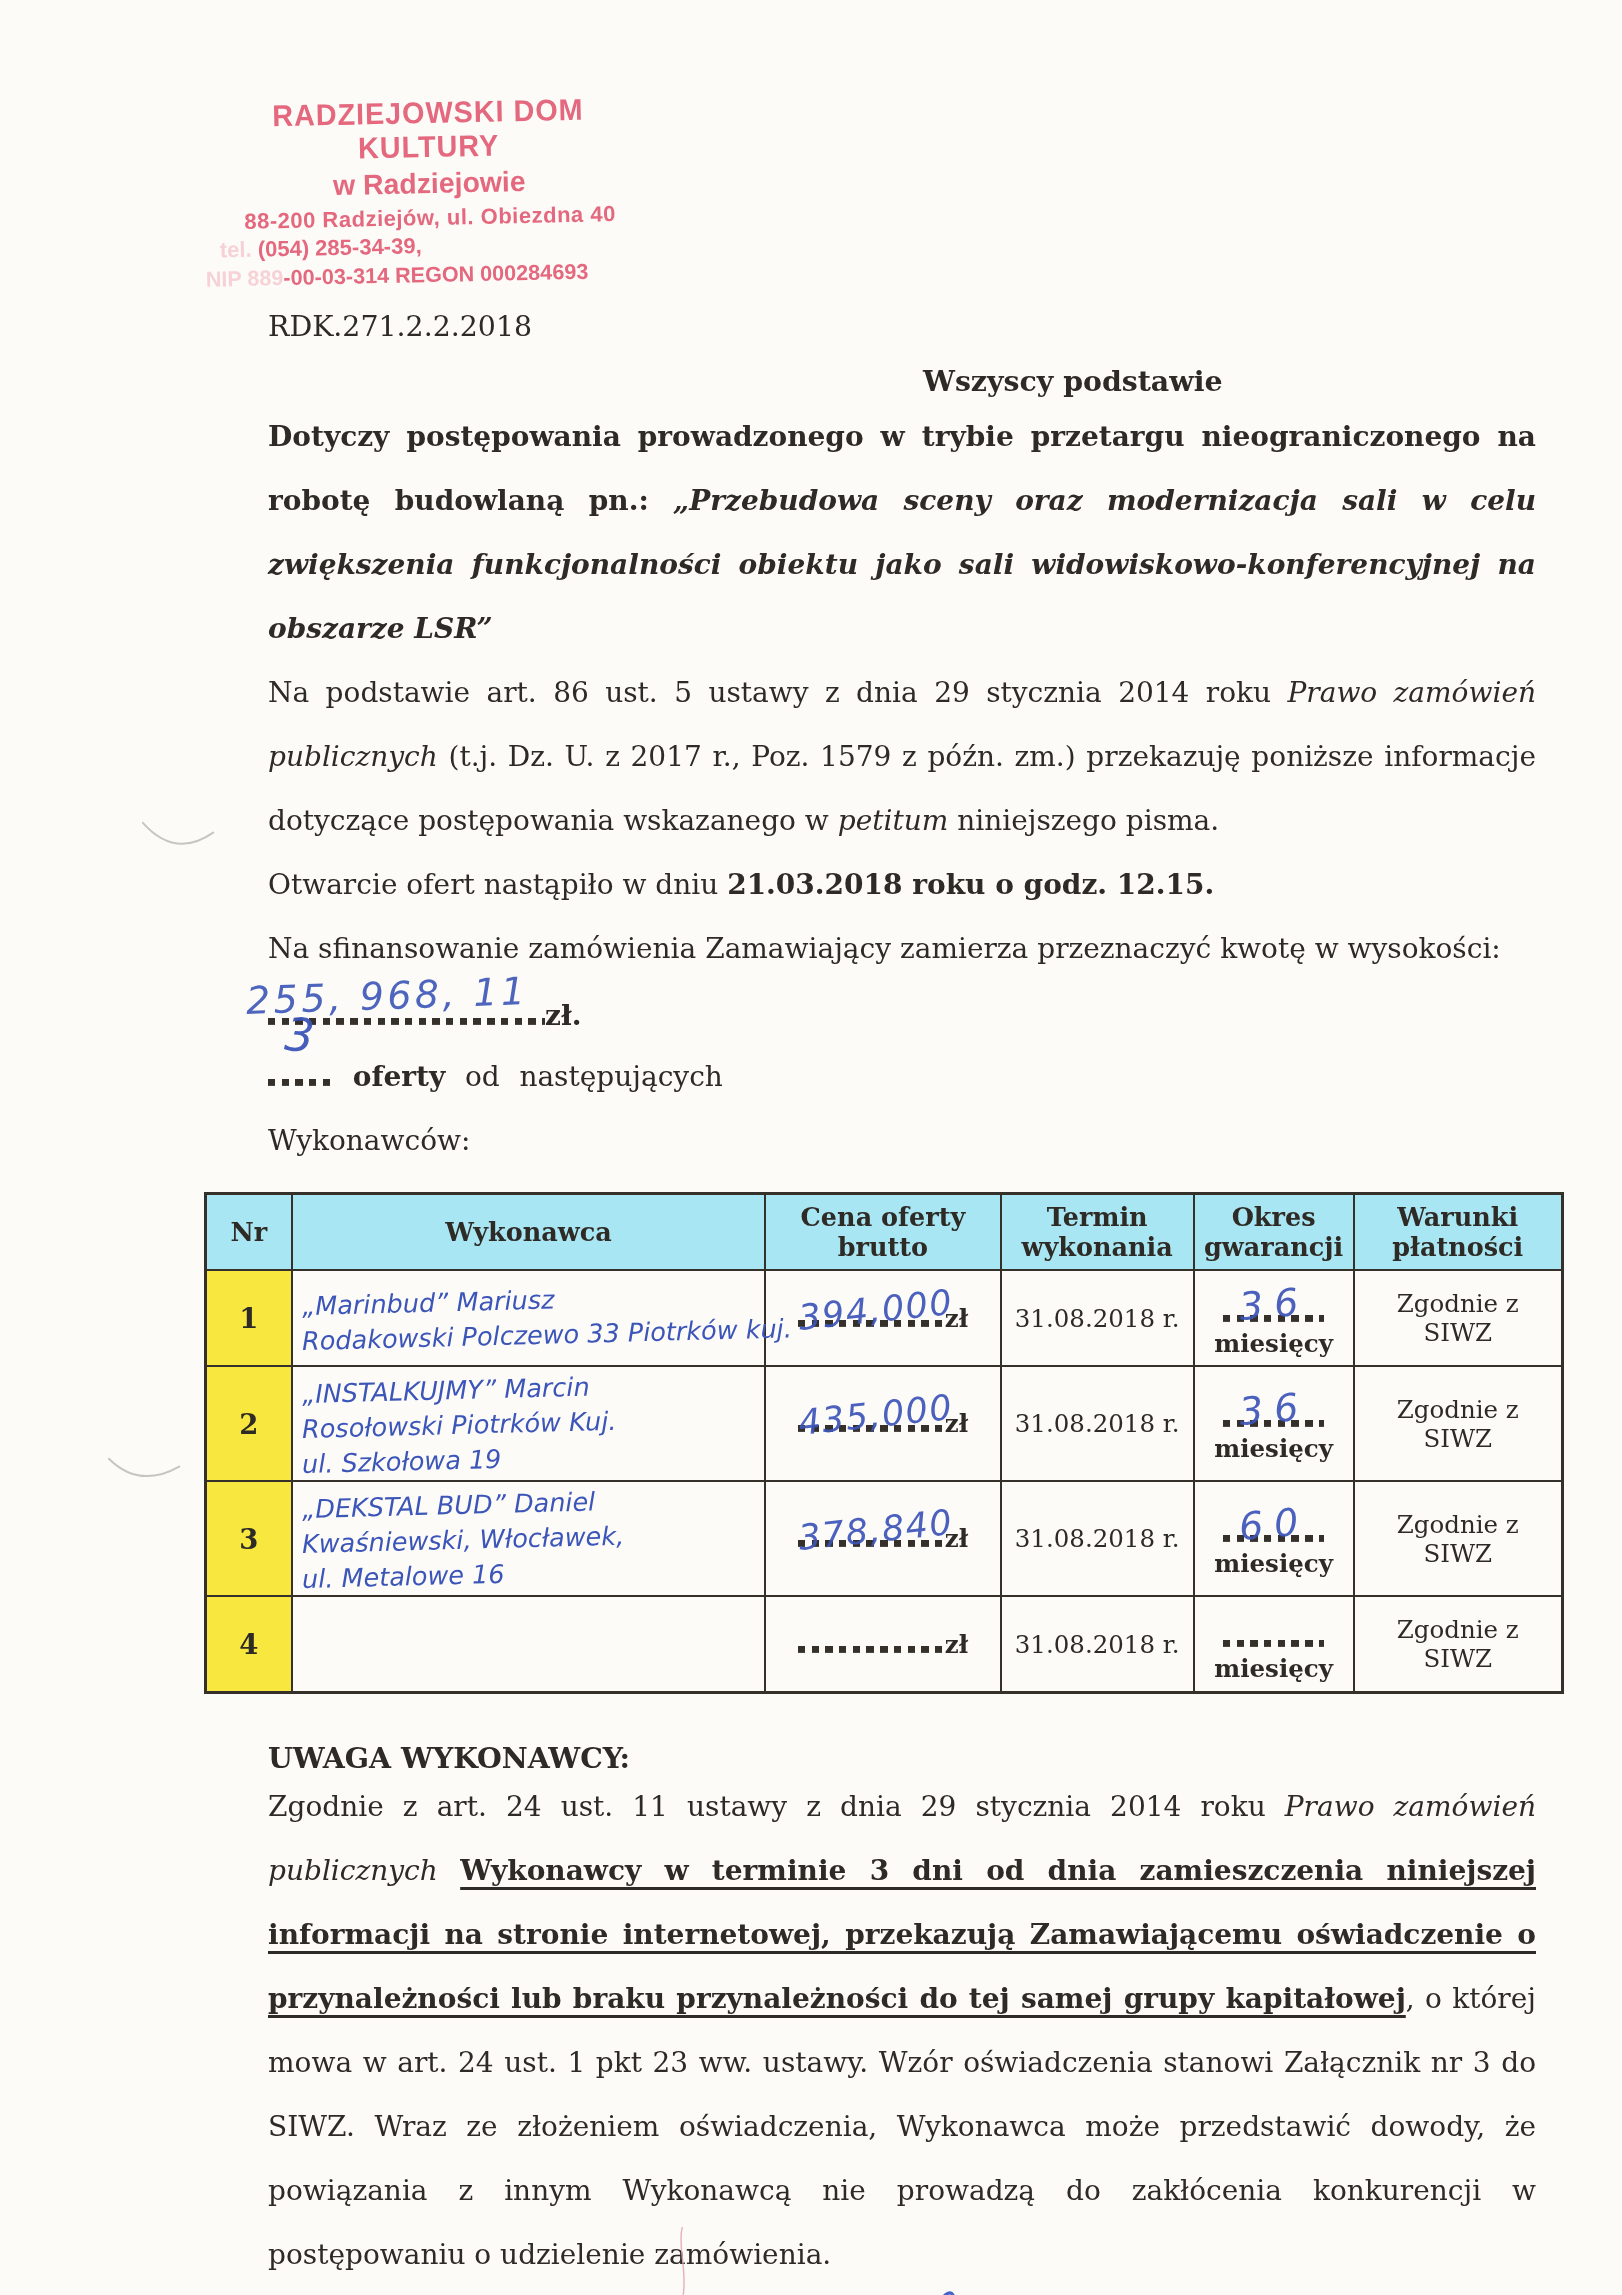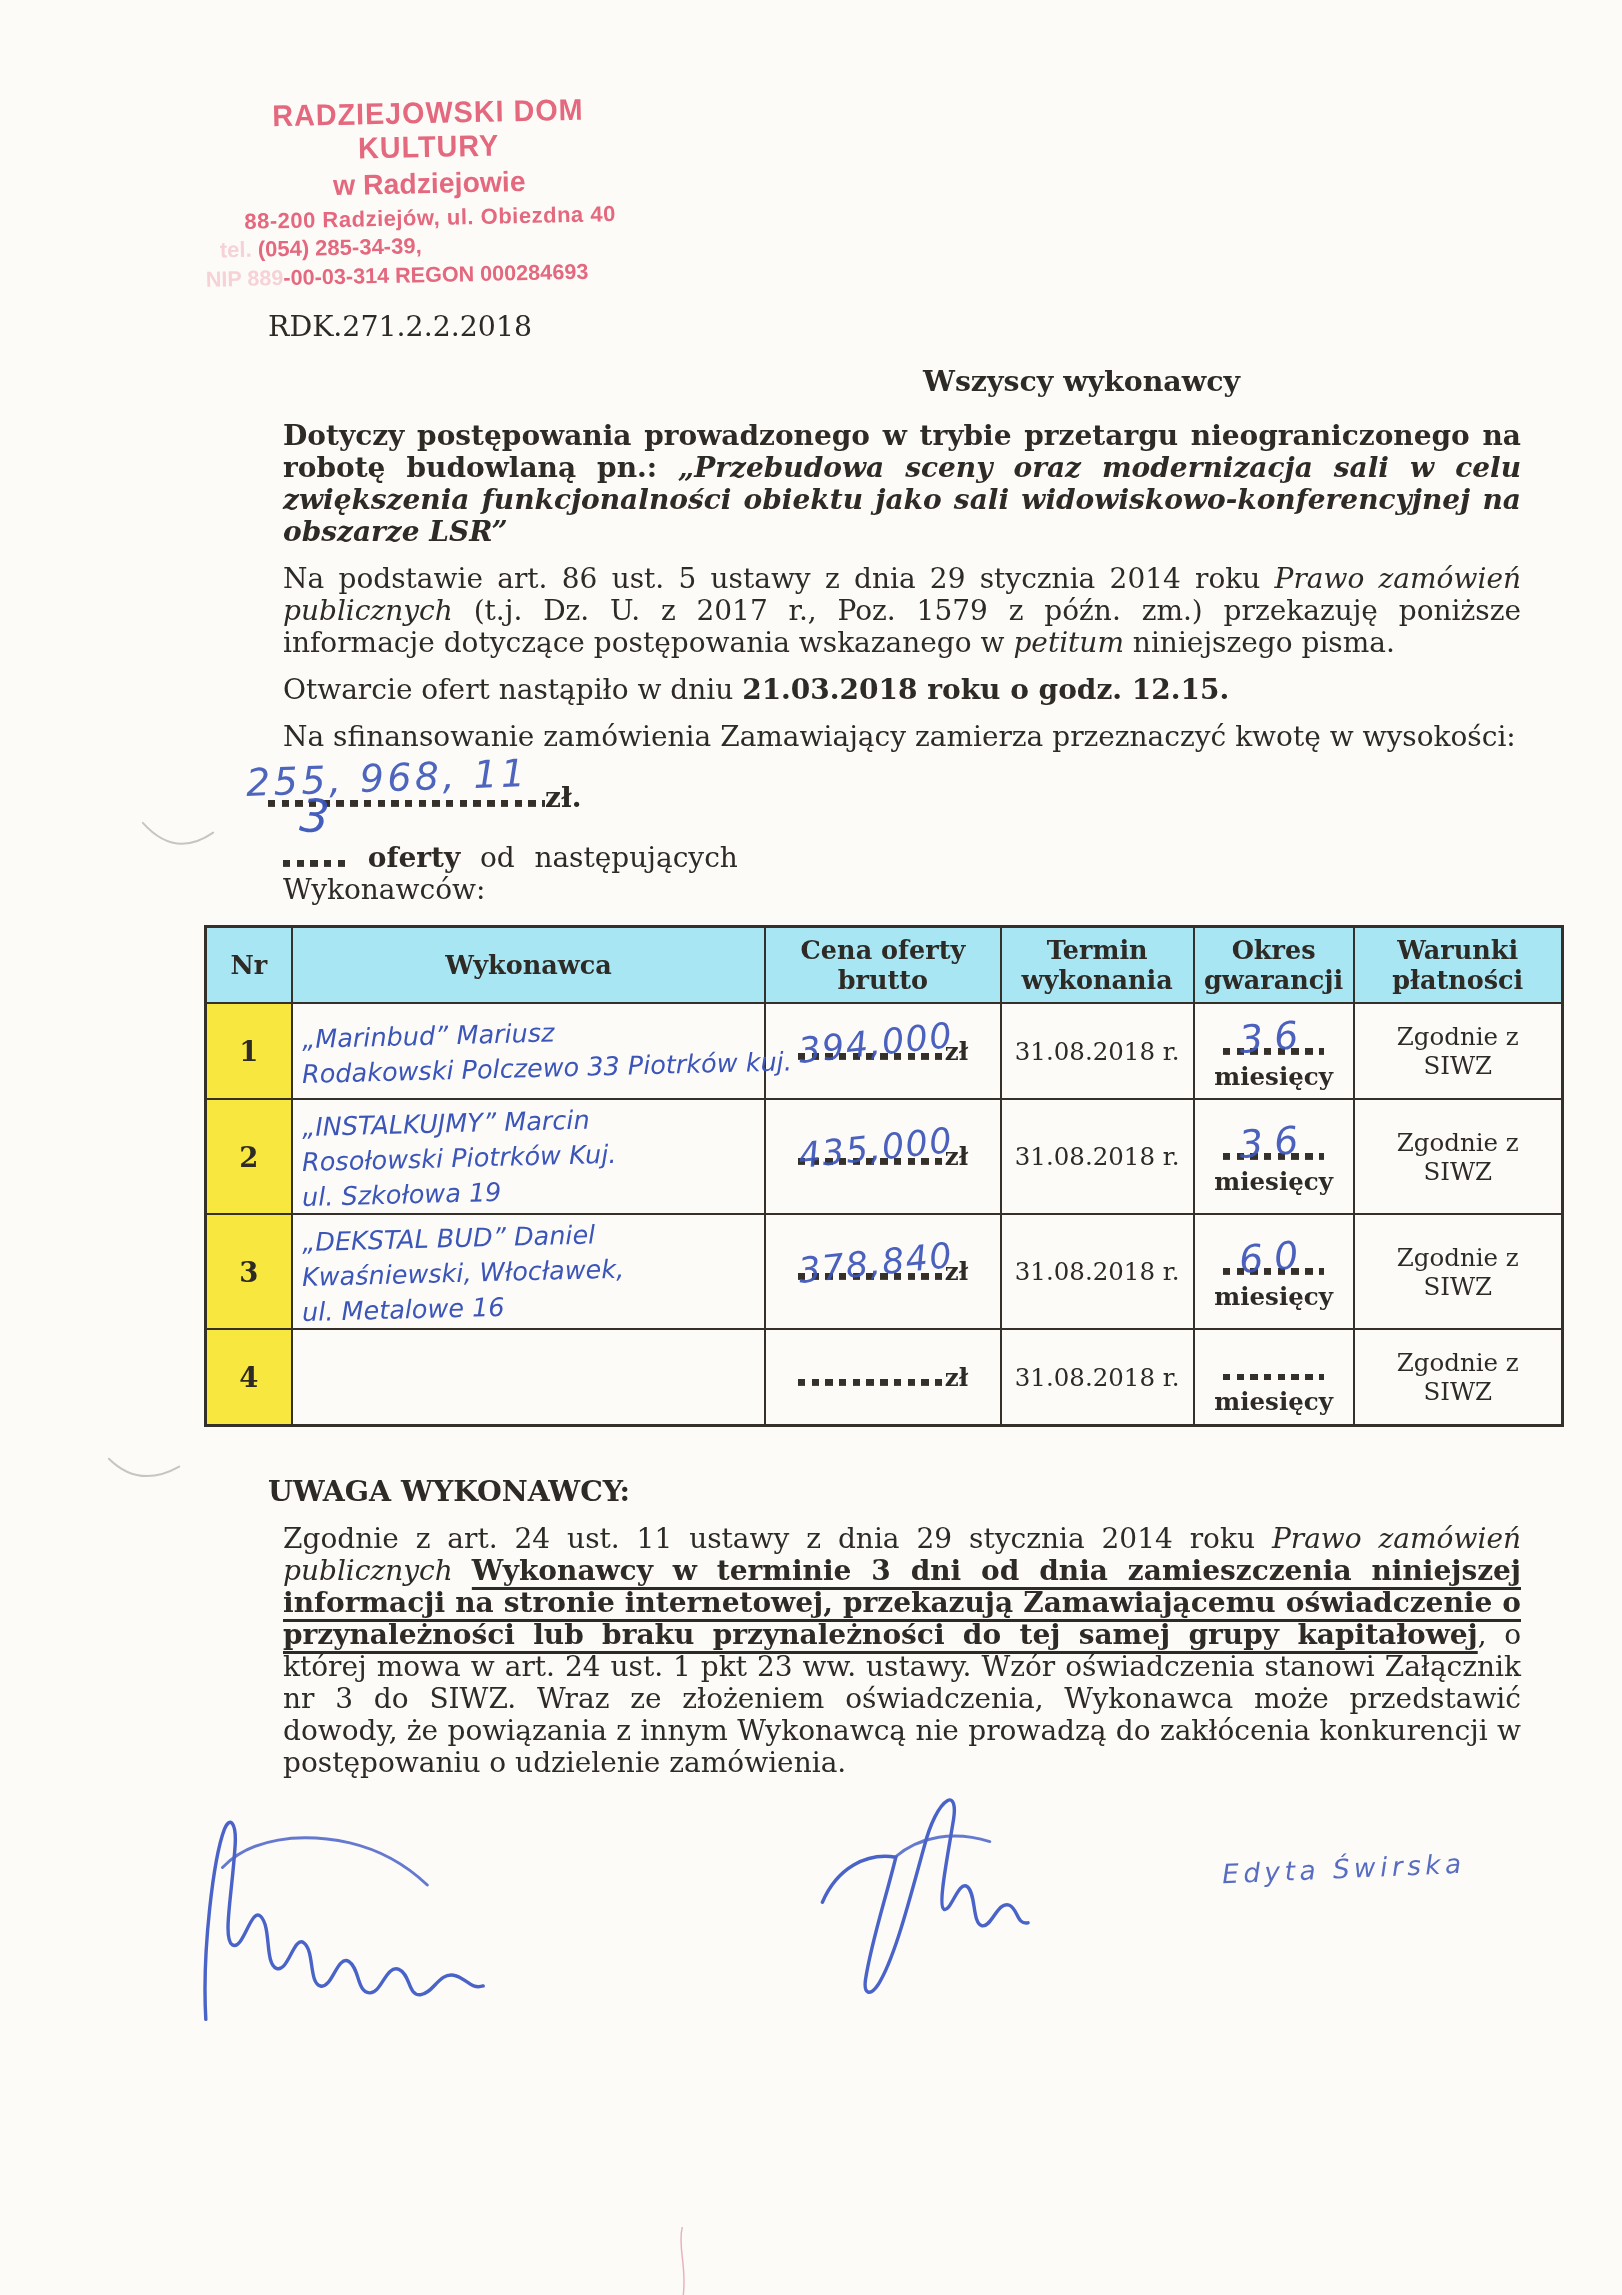--- a/index.html
+++ b/index.html
@@ -30,21 +30,21 @@
   .stamp .faint{opacity:.28;}
   
   .date-line{
     position:absolute;top:212px;right:136px;
     font-size:28.4px;
   }
   
   .content{position:absolute;left:268px;top:303px;width:1268px;}
   .ref{font-size:28.4px;line-height:47px;}
   .addressee{font-size:28.4px;font-weight:700;line-height:47px;margin-top:7.8px;padding-left:655px;white-space:nowrap;}
-  p.para{margin:15px;font-size:28px;line-height:32px;text-align:justify;}
+  p.para{margin:0;font-size:28px;line-height:64px;text-align:justify;}
   .subject{margin-top:44px;font-weight:700;}
   .subject .quoted{font-style:italic;}
   .legal{margin-top:39px;}
   .it{font-style:italic;}
   .bd{font-weight:700;}
   .opening{margin-top:17.7px;}
   .funding{margin-top:11.8px;}
   
   .dots{
     display:inline-block;height:6.9px;
@@ -123,21 +123,21 @@
     <div class="l3">88-200 Radziejów, ul. Obiezdna 40</div>
     <div class="l4"><span class="faint">tel.</span><span> (054) 285-34-39,</span></div>
     <div class="l5"><span class="faint">NIP 889</span><span>-00-03-314 REGON 000284693</span></div>
   </div>
 
 
   <div class="content">
 
     <div class="ref">RDK.271.2.2.2018</div>
 
-    <div class="addressee">Wszyscy wykonawcy</div>
+    <div class="addressee">Wszyscy podstawie</div>
 
     <p class="para subject"><span>Dotyczy postępowania prowadzonego w trybie przetargu nieograniczonego na robotę budowlaną pn.: </span><span class="quoted">„Przebudowa sceny oraz modernizacja sali w celu zwiększenia funkcjonalności obiektu jako sali widowiskowo-konferencyjnej na obszarze LSR”</span></p>
 
     <p class="para legal"><span>Na podstawie art. 86 ust. 5 ustawy z dnia 29 stycznia 2014 roku </span><span class="it">Prawo zamówień publicznych</span><span> (t.j. Dz. U. z 2017 r., Poz. 1579 z późn. zm.) przekazuję poniższe informacje dotyczące postępowania wskazanego w </span><span class="it">petitum</span><span> niniejszego pisma.</span></p>
 
     <p class="para opening"><span>Otwarcie ofert nastąpiło w dniu </span><span class="bd">21.03.2018 roku o godz. 12.15</span><span class="bd">.</span></p>
 
     <p class="para funding">Na sfinansowanie zamówienia Zamawiający zamierza przeznaczyć kwotę w wysokości:</p>
 
     <div class="amount-line"><span class="hw hw-amount">255, 968, 11</span><span class="dots dots-amount"></span><span class="bd">zł.</span></div>

